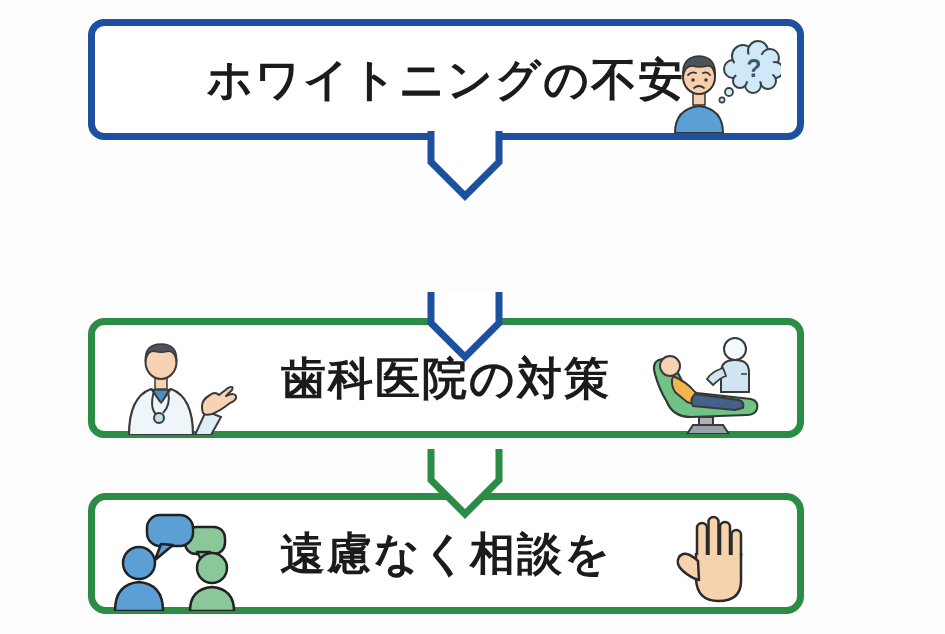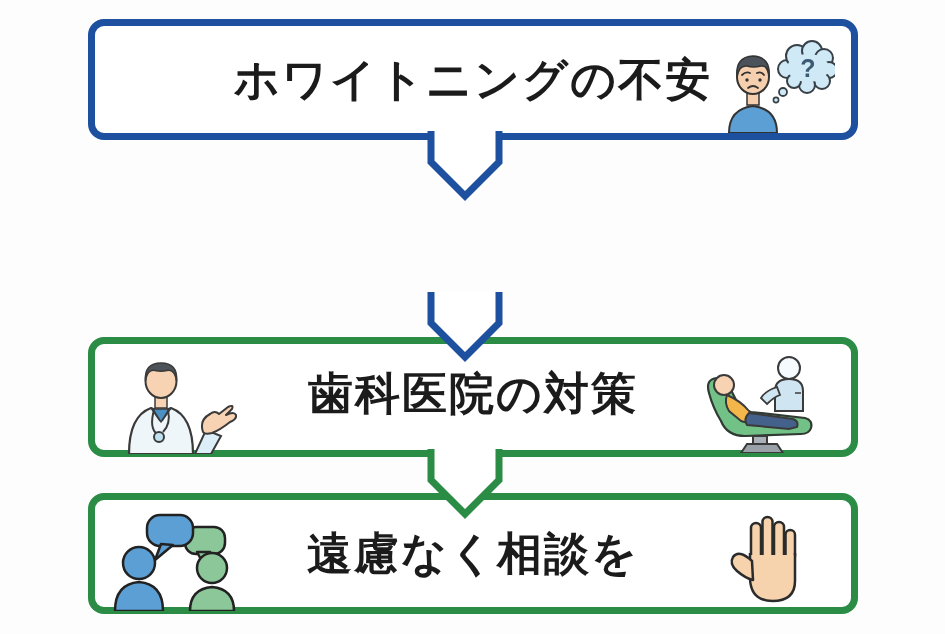--- a/index.html
+++ b/index.html
@@ -2,21 +2,21 @@
 <html><head>
 <meta charset="utf-8">
 <style>
   html,body { margin:0; padding:0; background:#ffffff; }
   .canvas {
     position:relative; width:945px; height:634px; margin:0 auto;
     background:#fdfdfd; overflow:hidden;
     font-family:"Liberation Sans","DejaVu Sans",sans-serif;
   }
   .step {
-    position:absolute; left:88px; width:770px;
+    position:absolute; left:88px; width:716px;
     background:#ffffff; border:7px solid #1d509f; border-radius:16px;
     box-sizing:border-box;
     display:flex; align-items:center; justify-content:center;
   }
   .step-label {
     font-size:45px; font-weight:900; color:#1b1b1b; letter-spacing:2px;
     white-space:nowrap; line-height:1;
   }
   .icon { position:absolute; }
   .arrow-layer { position:absolute; left:0; top:0; pointer-events:none; }
@@ -51,21 +51,21 @@
       <path d="M14,38 Q12,18 30,17 Q48,18 46,38 Q46,26 38,27 Q30,29 24,27 Q16,26 14,38 Z" fill="#4b5259" stroke="#333333" stroke-width="1.5"></path>
       <path d="M19,36 q4,-4 8,-2" fill="none" stroke="#333333" stroke-width="1.8" stroke-linecap="round"></path>
       <path d="M34,34 q4,-2 7,2" fill="none" stroke="#333333" stroke-width="1.8" stroke-linecap="round"></path>
       <circle cx="24" cy="41" r="1.7" fill="#333333"></circle>
       <circle cx="37" cy="41" r="1.7" fill="#333333"></circle>
       <path d="M25,49 q5,-4 10,0" fill="none" stroke="#333333" stroke-width="1.8" stroke-linecap="round"></path>
     </svg>
   </div>
 
 
-  <div class="step" style="top: 337px; height: 120px; border-color: rgb(43, 140, 69); font-family: Liberation Mono, monospace;">
+  <div class="step" style="top: 318px; height: 120px; border-color: rgb(43, 140, 69);">
     <svg class="icon" style="left:14px;top:10px;" width="128" height="100" viewBox="0 0 128 100">
       <rect x="46" y="42" width="12" height="12" fill="#f7d3b3" stroke="#3a3a3a" stroke-width="1.5"></rect>
       <path d="M20,100 Q20,62 42,54 L52,58 L62,54 Q84,62 84,100 Z" fill="#eef6fa" stroke="#3a3a3a" stroke-width="2.2" stroke-linejoin="round"></path>
       <path d="M44,55 L60,55 L52,68 Z" fill="#4a90c4" stroke="#3a3a3a" stroke-width="1.4"></path>
       <path d="M42,54 L51,67 M62,54 L53,67" fill="none" stroke="#3a3a3a" stroke-width="1.4"></path>
       <ellipse cx="52" cy="27" rx="15.5" ry="17" fill="#f7d3b3" stroke="#3a3a3a" stroke-width="2"></ellipse>
       <path d="M36.5,27 Q35,9 52,9 Q69,9 67.5,27 Q66,15 58,16.5 Q52,18 46,16.5 Q38,15 36.5,27 Z" fill="#4d5358" stroke="#3a3a3a" stroke-width="1.5"></path>
       <path d="M45,56 Q40,74 48,80" fill="none" stroke="#3a3a3a" stroke-width="2"></path>
       <path d="M59,56 Q62,70 54,78" fill="none" stroke="#3a3a3a" stroke-width="2"></path>
       <circle cx="50" cy="83" r="5" fill="#bfe0ef" stroke="#3a3a3a" stroke-width="2"></circle>
@@ -80,21 +80,21 @@
       <path d="M96,40 l6,0" stroke="#3a3a3a" stroke-width="1.5"></path>
       <path d="M10,40 Q6,26 18,25 Q28,24 30,33 L38,49 Q43,57 52,59 L106,65 Q114,67 112,75 Q110,81 102,81 L46,83 Q28,83 22,68 Q14,55 10,40 Z" fill="#72c287" stroke="#2f3a33" stroke-width="2.2" stroke-linejoin="round"></path>
       <rect x="54" y="83" width="14" height="8" fill="#aab1b7" stroke="#3a3a3a" stroke-width="2"></rect>
       <path d="M42,100 L84,100 L78,91 L48,91 Z" fill="#9aa1a8" stroke="#3a3a3a" stroke-width="2"></path>
       <circle cx="25" cy="32" r="10" fill="#f7d3b3" stroke="#3a3a3a" stroke-width="2"></circle>
       <path d="M28,42 Q42,48 50,58 L58,64 Q52,72 42,68 L30,58 Q25,50 28,42 Z" fill="#f3b64b" stroke="#3a3a3a" stroke-width="2"></path>
       <path d="M50,60 L94,66 Q100,68 98,74 L90,76 L48,72 Q44,66 50,60 Z" fill="#44618c" stroke="#3a3a3a" stroke-width="2"></path>
     </svg>
   </div>
 
-  <div class="step" style="top: 493px; height: 121px; border-color: rgb(43, 140, 69);">
+  <div class="step" style="top: 493px; height: 121px; border-color: rgb(43, 140, 69); border-radius: 18px;">
     <svg class="icon" style="left:14px;top:11px;" width="134" height="100" viewBox="0 0 134 100">
       <g>
         <rect x="76" y="16" width="40" height="27" rx="11" fill="#8cc79a" stroke="#222222" stroke-width="2.5"></rect>
         <path d="M88,41 L95,54 L101,41 Z" fill="#8cc79a" stroke="#222222" stroke-width="2.5" stroke-linejoin="round"></path>
       </g>
       <g>
         <rect x="38" y="4" width="46" height="31" rx="13" fill="#5b9fd4" stroke="#222222" stroke-width="2.5"></rect>
         <path d="M52,33 L46,49 L64,34 Z" fill="#5b9fd4" stroke="#222222" stroke-width="2.5" stroke-linejoin="round"></path>
       </g>
       <circle cx="30" cy="52" r="16" fill="#5b9fd4" stroke="#222222" stroke-width="2.5"></circle>

